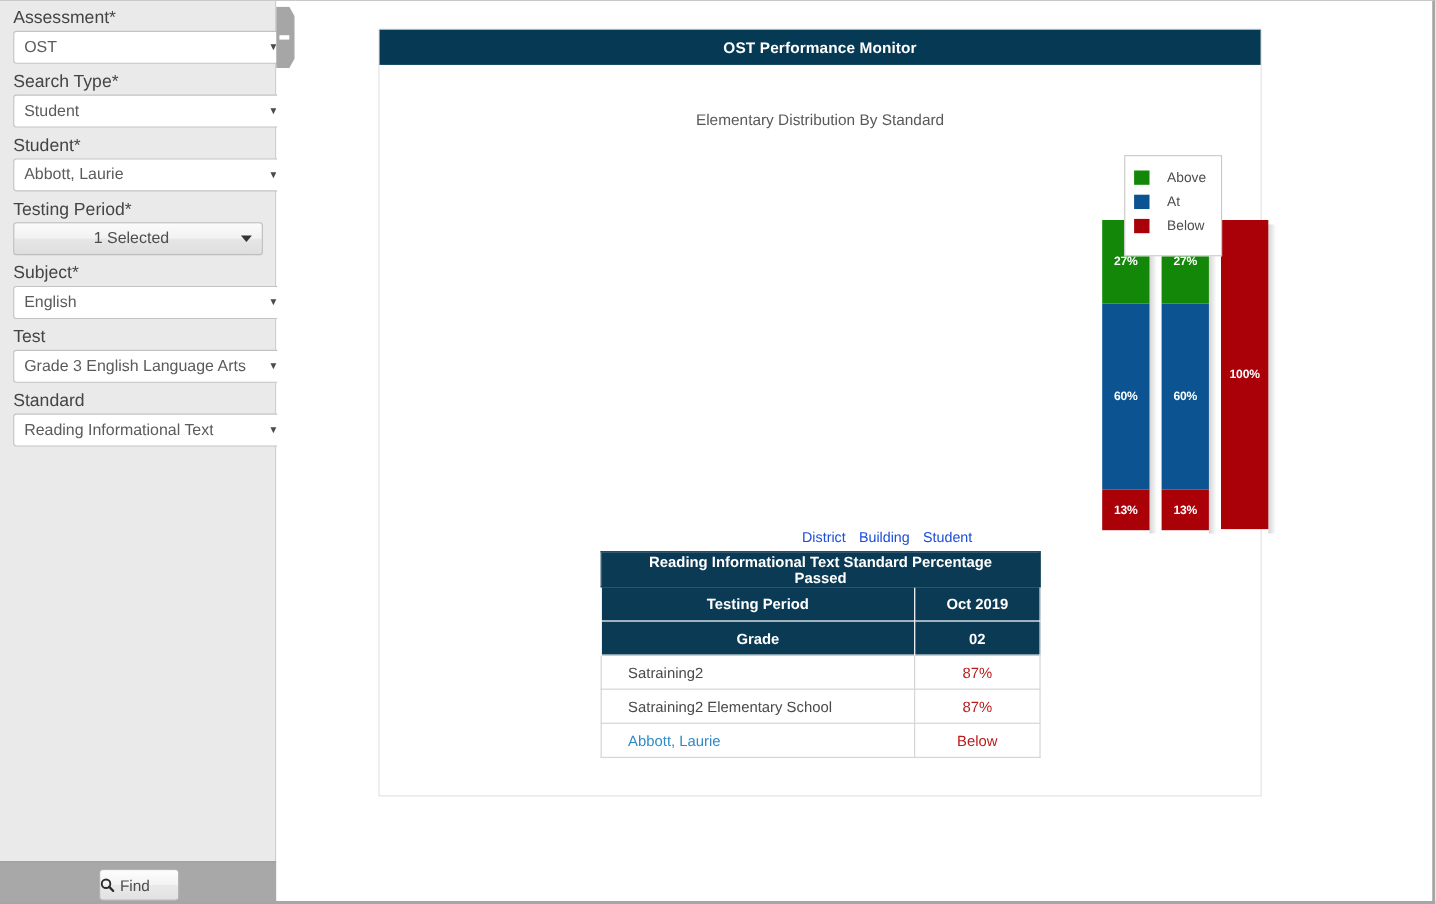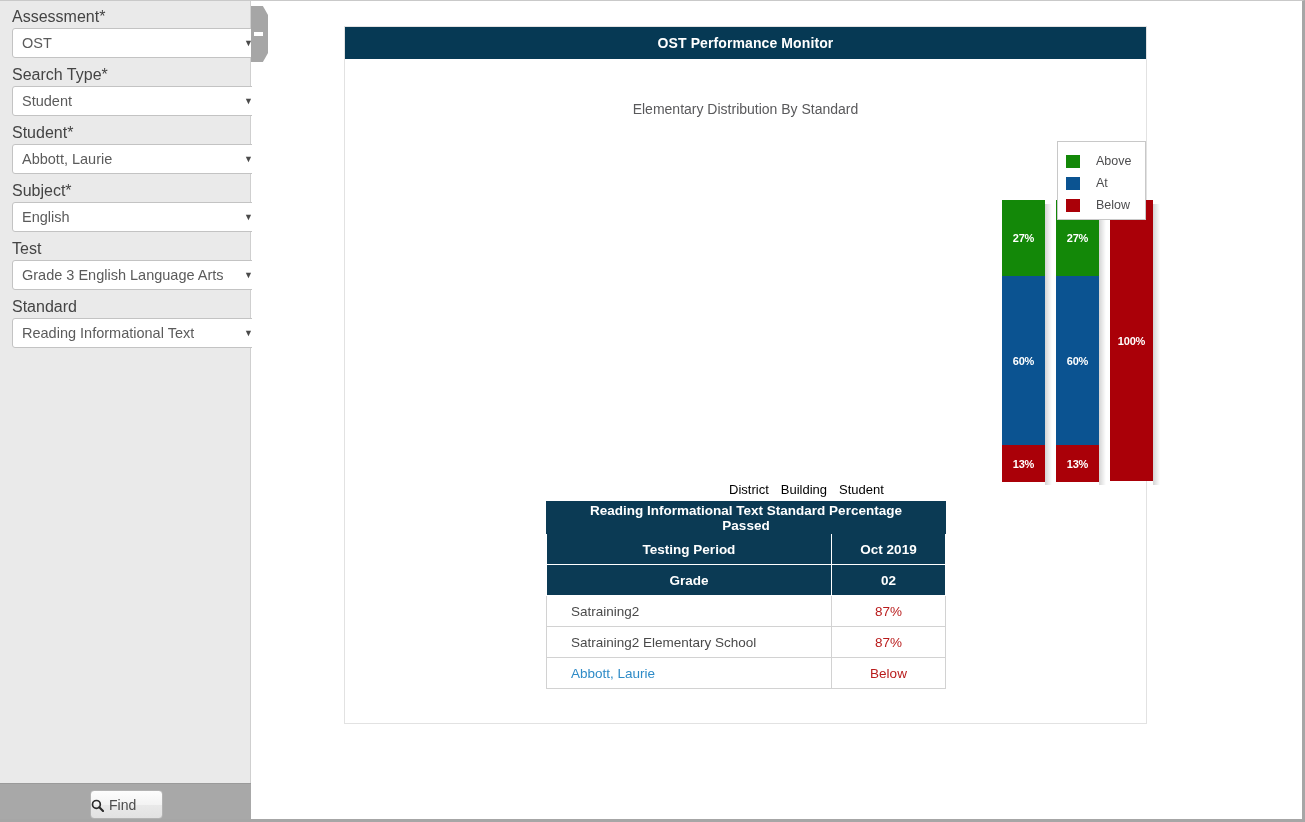--- a/index.html
+++ b/index.html
@@ -195,38 +195,37 @@
     background: linear-gradient(to right, rgba(0,0,0,0.17), rgba(0,0,0,0));
   }
   #xlabels {
     position: absolute; left: 0; top: 421px;
     width: 801px;
     text-align: center;
   }
   #xlabels .xl {
     display: inline-block;
     font-size: 13px;
-    color: #000000;
+    color: #1d4ed8;
     margin: 0 6px;
   }
   #period-label {
     position: absolute; left: 0; top: 441px;
     width: 801px;
     text-align: center;
     font-size: 13px;
     color: #5b5b5d;
   }
 
   
   #legend {
     position: absolute; left: 677px; top: 82px;
     border: 1px solid #c8c8c8;
     background: #ffffff;
-    padding: 8px 14px 3px 8px;
-    margin-left: 35px;
+    padding: 8px 14px 16px 8px;
   }
   .legend-row {
     display: flex;
     align-items: center;
     height: 22px;
   }
   .legend-swatch {
     width: 14px; height: 13px;
     margin-right: 16px;
   }
@@ -296,20 +295,27 @@
           <div class="select-box">
             <span class="select-value">Student</span>
             <span class="caret">▼</span>
           </div>
         </div>
         <div class="field">
           <div class="field-label">Student*</div>
           <div class="select-box">
             <span class="select-value">Abbott, Laurie</span>
             <span class="caret">▼</span>
+          </div>
+        </div>
+        <div class="field">
+          <div class="field-label">Testing Period*</div>
+          <div class="multi-box">
+            <span class="multi-value">1 Selected</span>
+            <span class="tri-down"></span>
           </div>
         </div>
         <div class="field">
           <div class="field-label">Subject*</div>
           <div class="select-box">
             <span class="select-value">English</span>
             <span class="caret">▼</span>
           </div>
         </div>
         <div class="field">

